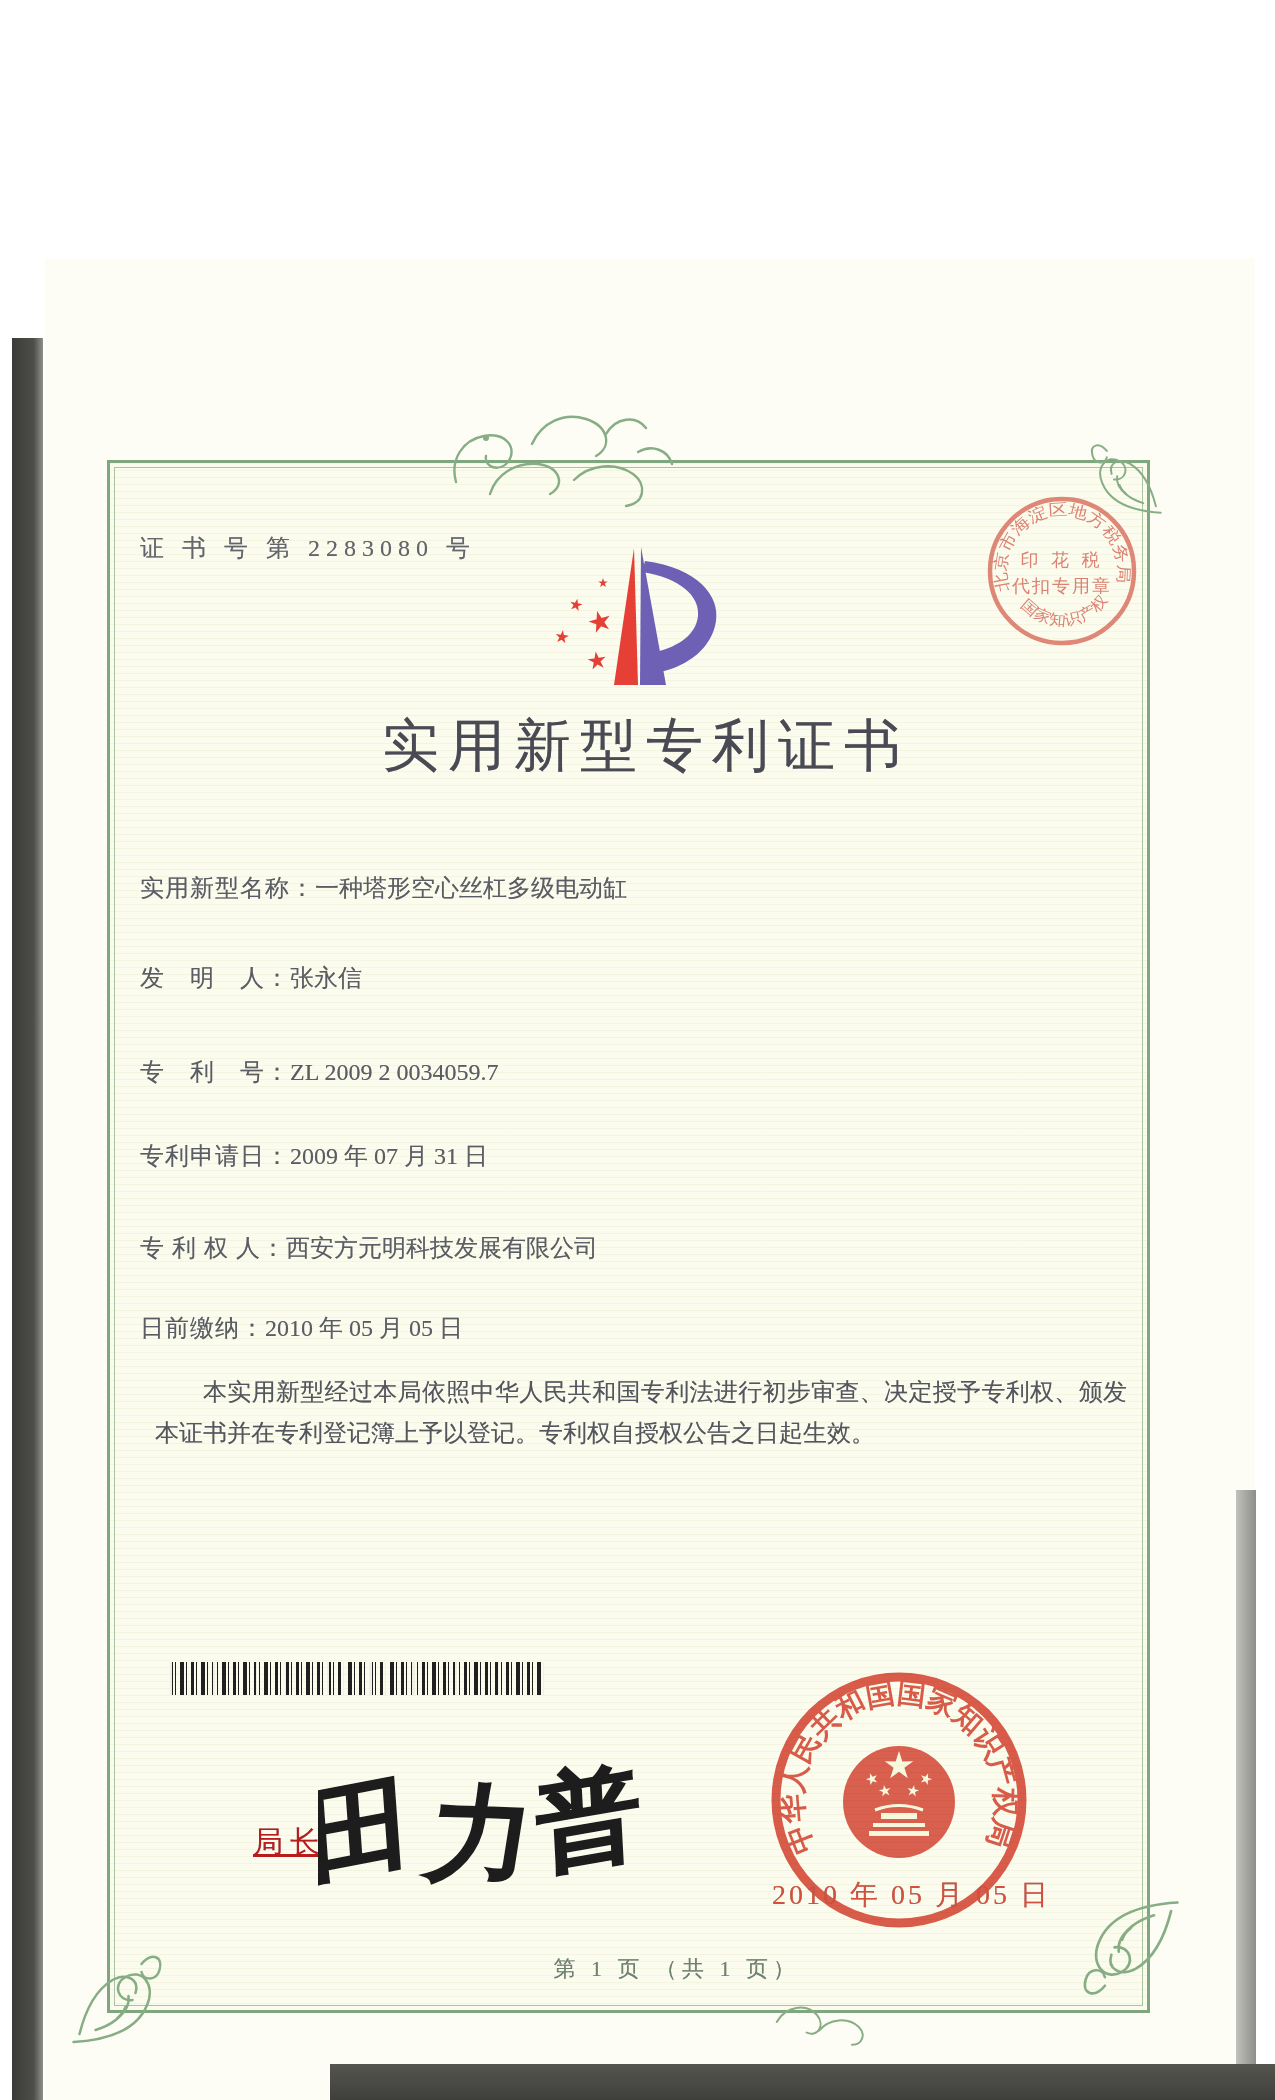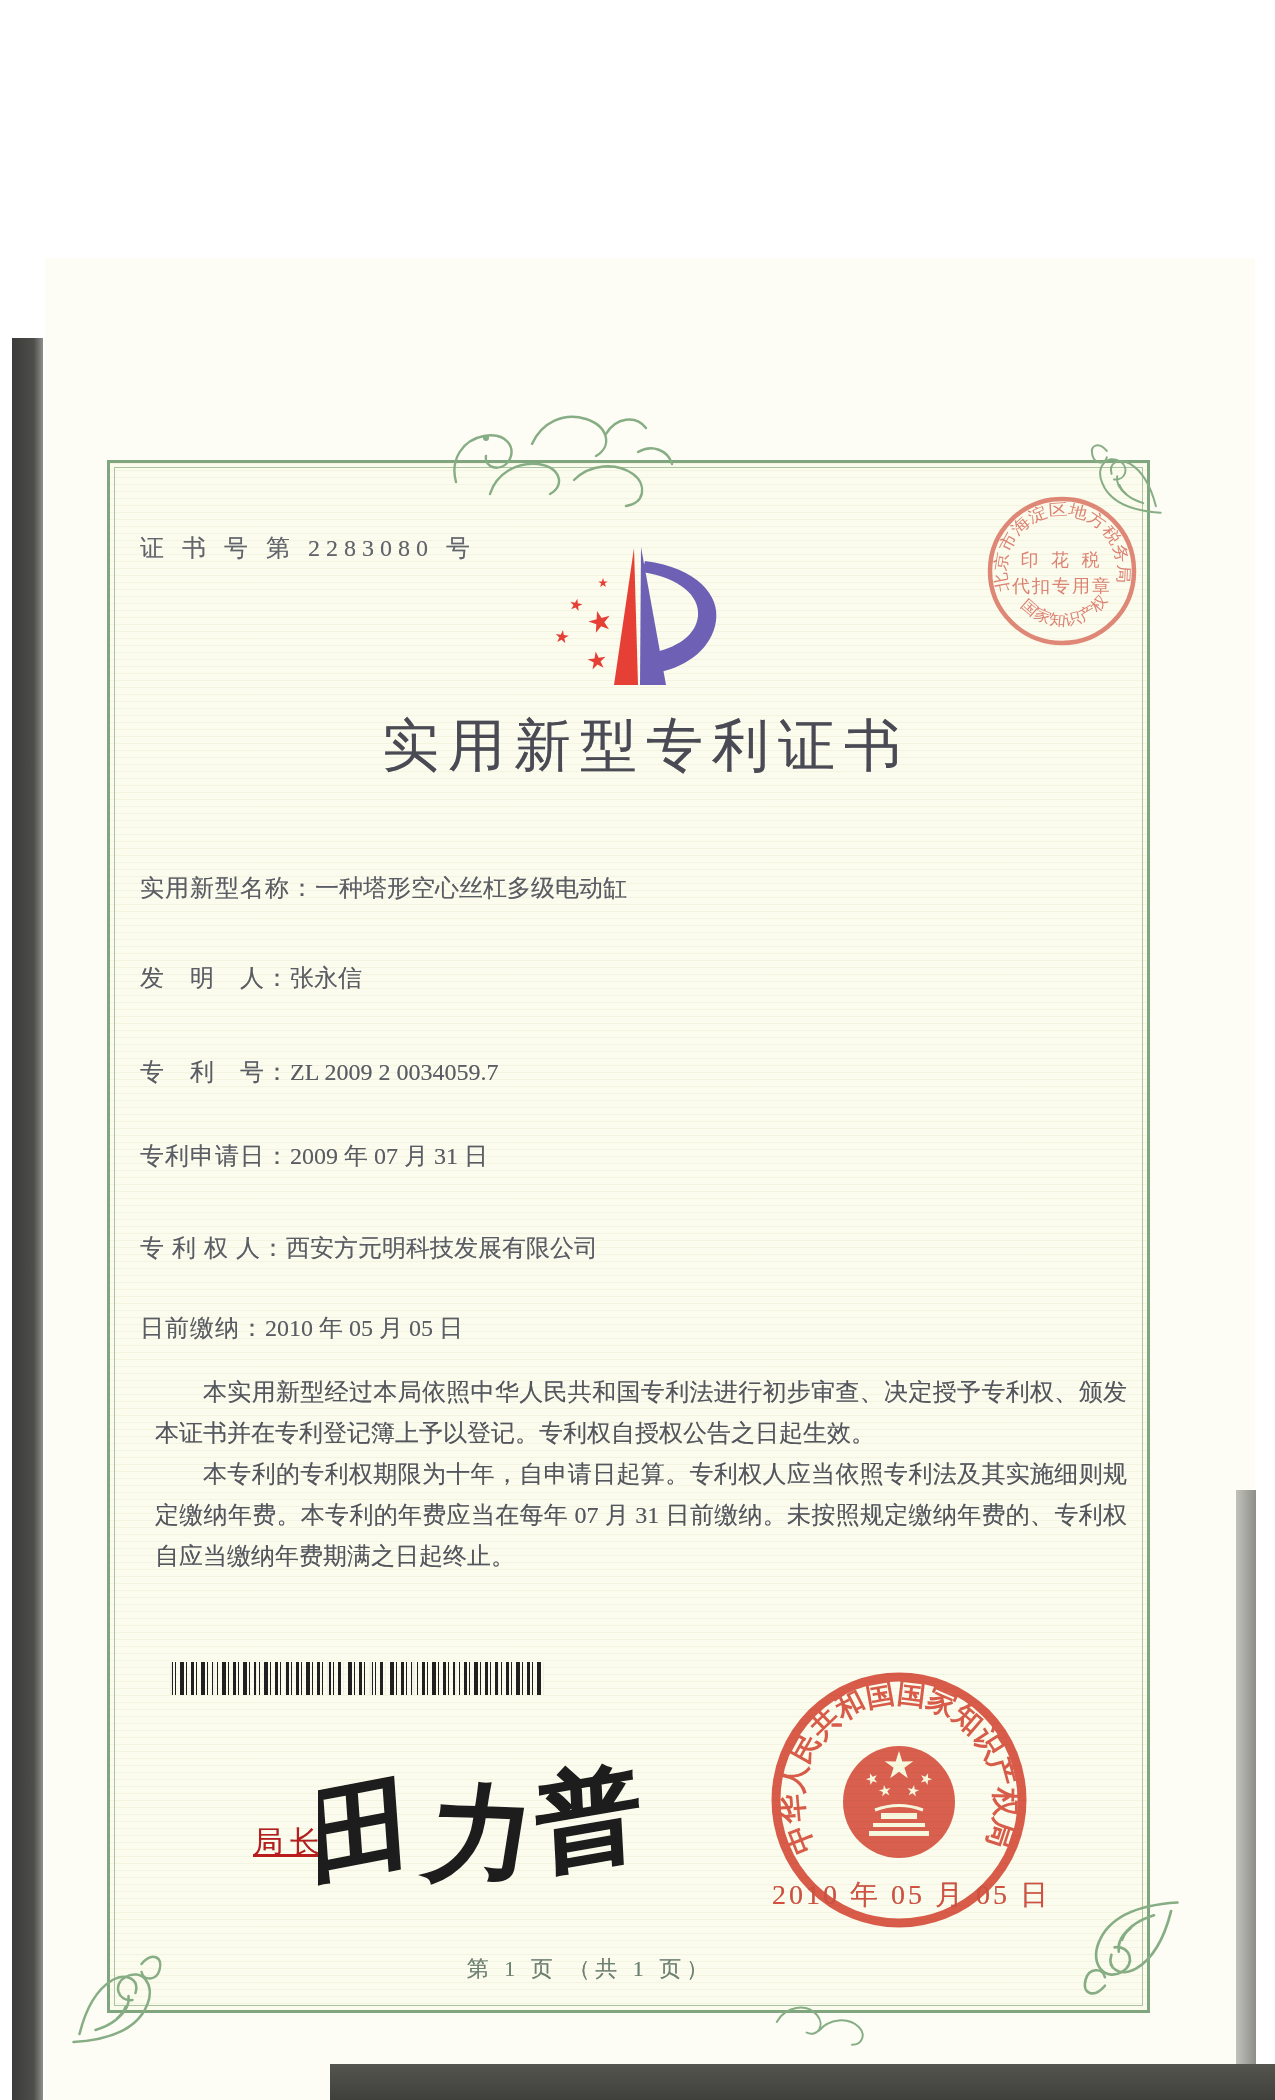--- a/index.html
+++ b/index.html
@@ -58,21 +58,21 @@
     left:170px;top:1662px;width:377px;height:33px;
     background:
       repeating-linear-gradient(90deg,rgba(251,252,238,.95) 0 2px,rgba(0,0,0,0) 2px 27px,rgba(251,252,238,.95) 27px 30px,rgba(0,0,0,0) 30px 43px),
       repeating-linear-gradient(90deg,#202020 0 3px,rgba(0,0,0,0) 3px 5px,#202020 5px 6px,rgba(0,0,0,0) 6px 10px,#202020 10px 14px,rgba(0,0,0,0) 14px 16px,#202020 16px 17px,rgba(0,0,0,0) 17px 21px);
   }
   .director{left:253px;top:1822px;font-size:30px;letter-spacing:7px;color:#b91c1c;text-decoration:underline;}
   .sig{left:318px;top:1738px;width:340px;height:180px;}
   .seal{left:759px;top:1660px;width:280px;height:280px;mix-blend-mode:multiply;opacity:.92;}
   .seal-date{left:772px;top:1876px;font-size:28px;letter-spacing:3px;color:#d4503e;z-index:5;}
   .stamp{left:977px;top:486px;width:170px;height:170px;mix-blend-mode:multiply;opacity:.85;}
-  .footer{left:380px;top:1954px;width:420px;text-align:center;font-size:22px;letter-spacing:5px;color:#6d8171;}
+  .footer{left:380px;top:1954px;width:420px;text-align:right;font-size:22px;letter-spacing:5px;color:#6d8171;}
 </style>
 </head>
 <body>
 
 <div class="abs paper"></div>
 <div class="abs edge-left"></div>
 <div class="abs edge-bottom"></div>
 <div class="abs edge-right"></div>
 
 <div class="abs frame"></div>
@@ -148,21 +148,20 @@
 </div>
 <div class="abs content fline f-4">
   <span class="f-label">专 利 权 人：</span><span>西安方元明科技发展有限公司</span>
 </div>
 <div class="abs content fline f-5">
   <span class="f-label">日前缴纳：</span><span>2010 年 05 月 05 日</span>
 </div>
 
 <div class="abs content body-text">
   <p>本实用新型经过本局依照中华人民共和国专利法进行初步审查、决定授予专利权、颁发本证书并在专利登记簿上予以登记。专利权自授权公告之日起生效。</p>
-  <p>本专利的专利权期限为十年，自申请日起算。专利权人应当依照专利法及其实施细则规定缴纳年费。本专利的年费应当在每年 07 月 31 日前缴纳。未按照规定缴纳年费的、专利权自应当缴纳年费期满之日起终止。</p>
 </div>
 
 <div class="abs barcode"></div>
 
 <div class="abs content director">局长</div>
 <svg class="abs sig" viewBox="0 0 340 180">
   <text x="6" y="128" rotate="-8 5 -7" transform="skewX(-7) rotate(-3 170 90)" style="font-family:'Liberation Serif',serif;font-size:104px;font-weight:bold;letter-spacing:10px" fill="#1d1d1d" stroke="#1d1d1d" stroke-width="1.4">田力普</text>
 </svg>
 
 <svg class="abs seal" viewBox="0 0 280 280">

